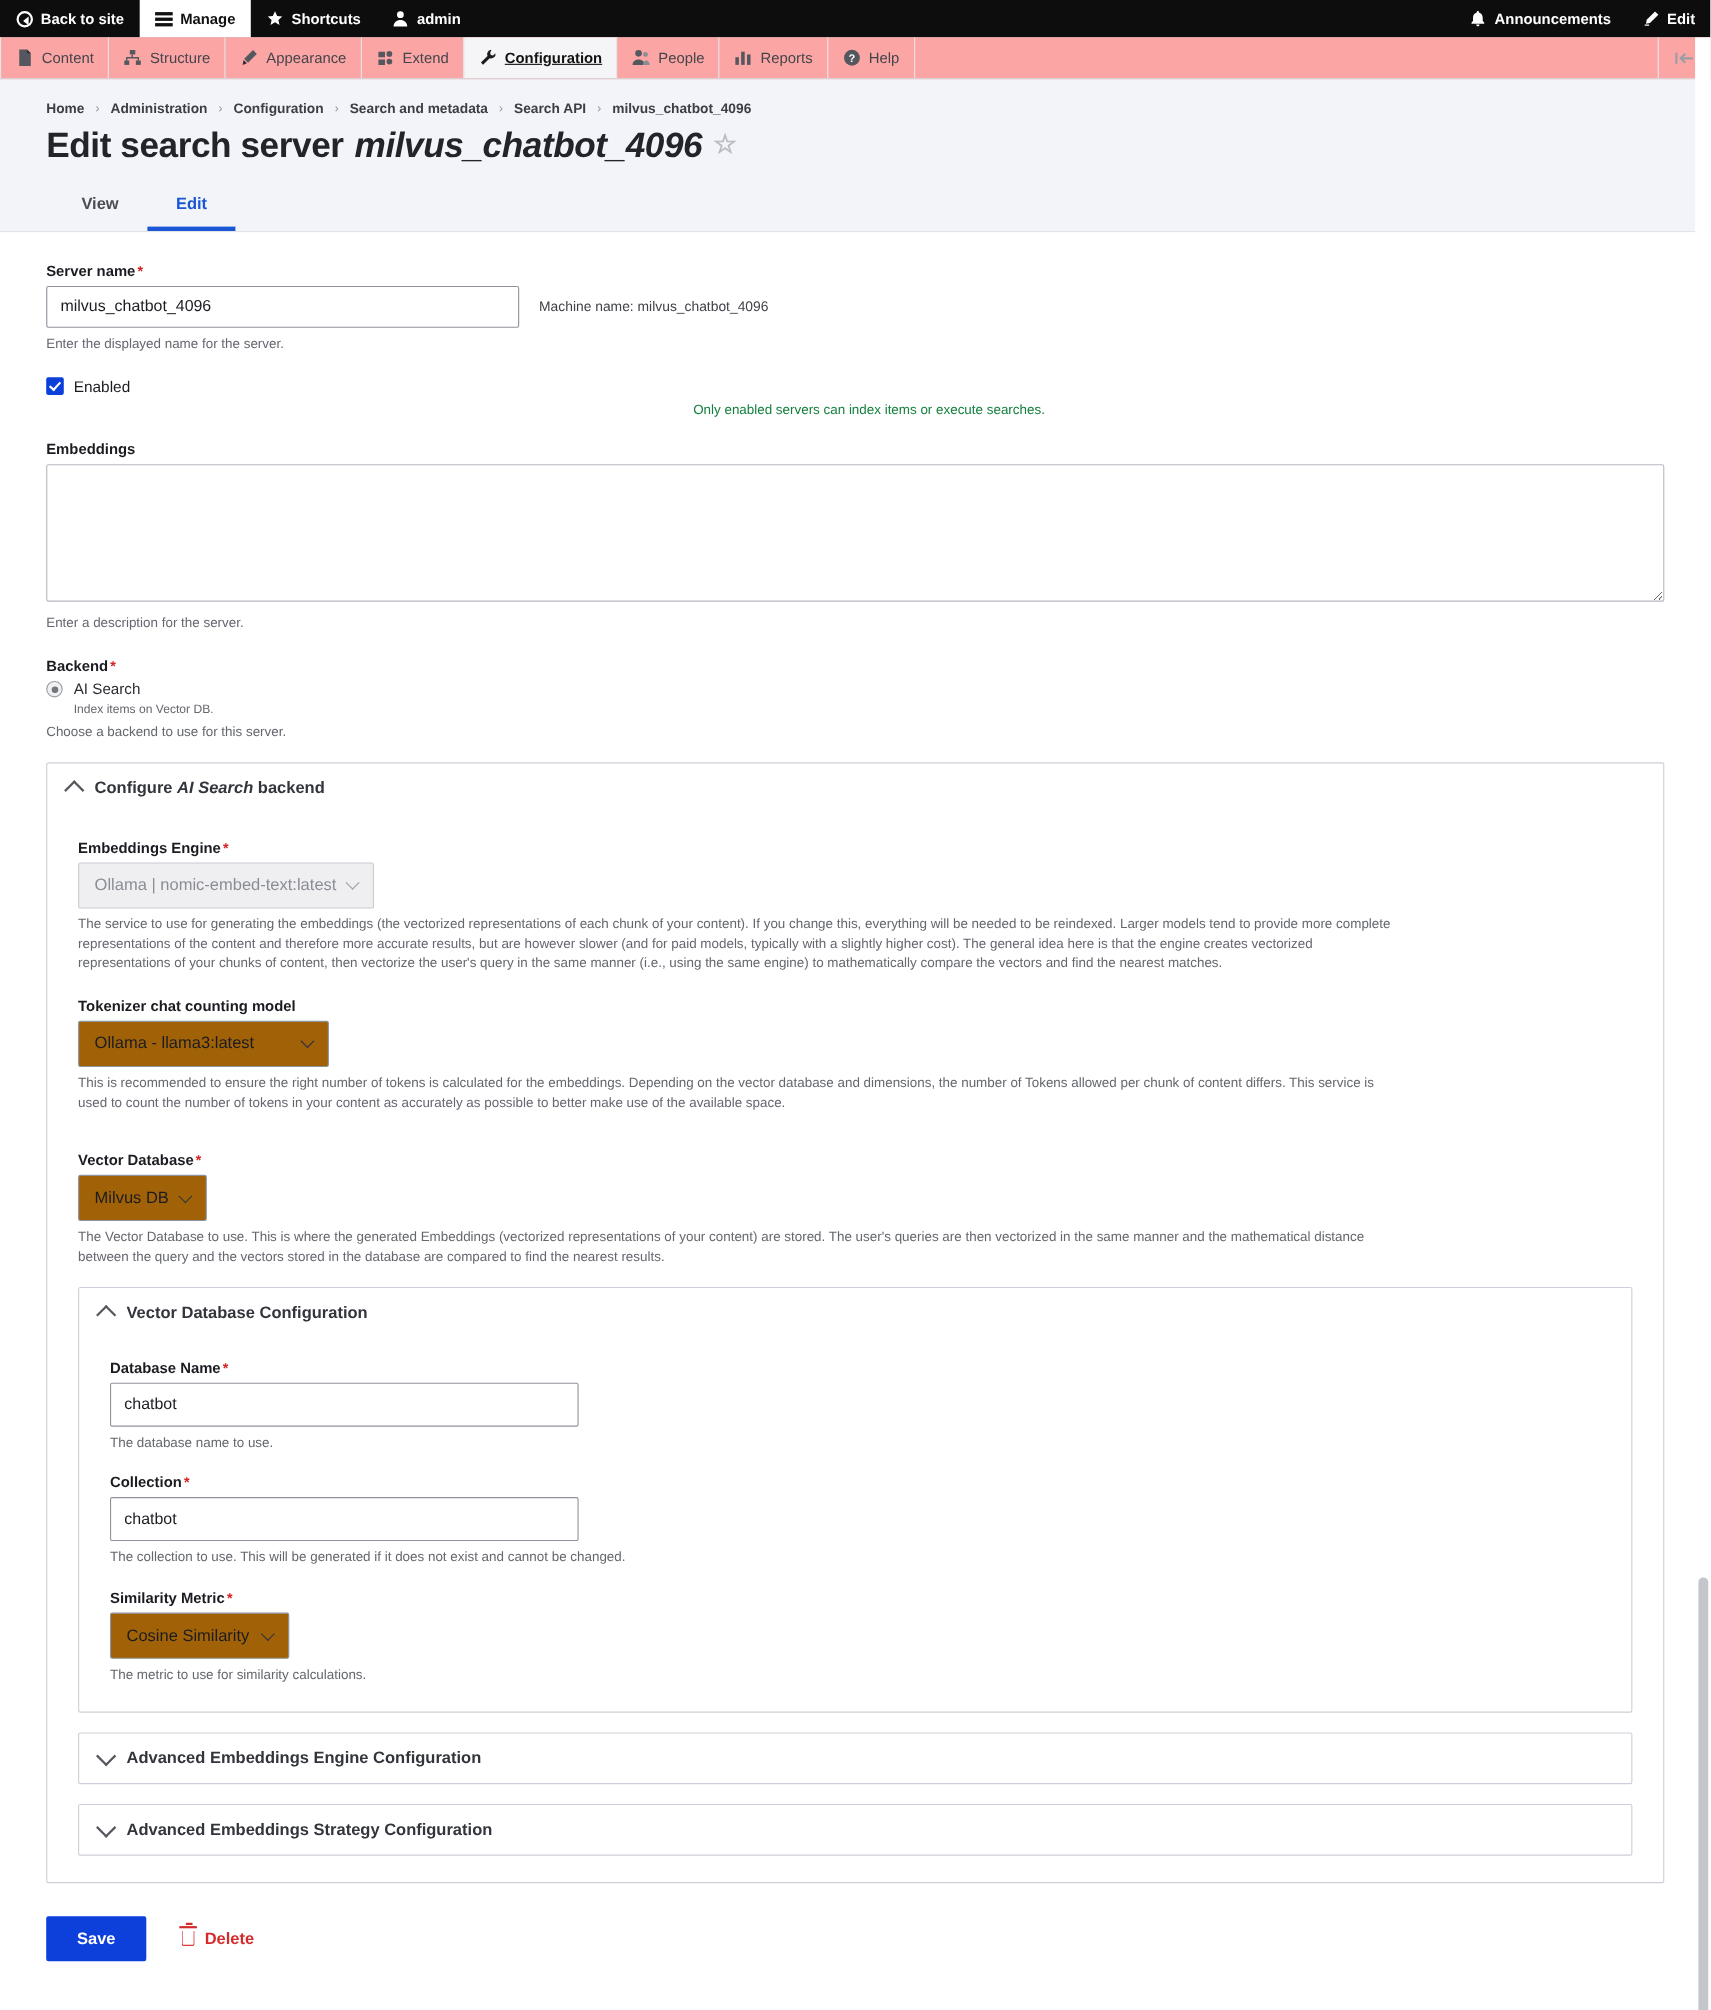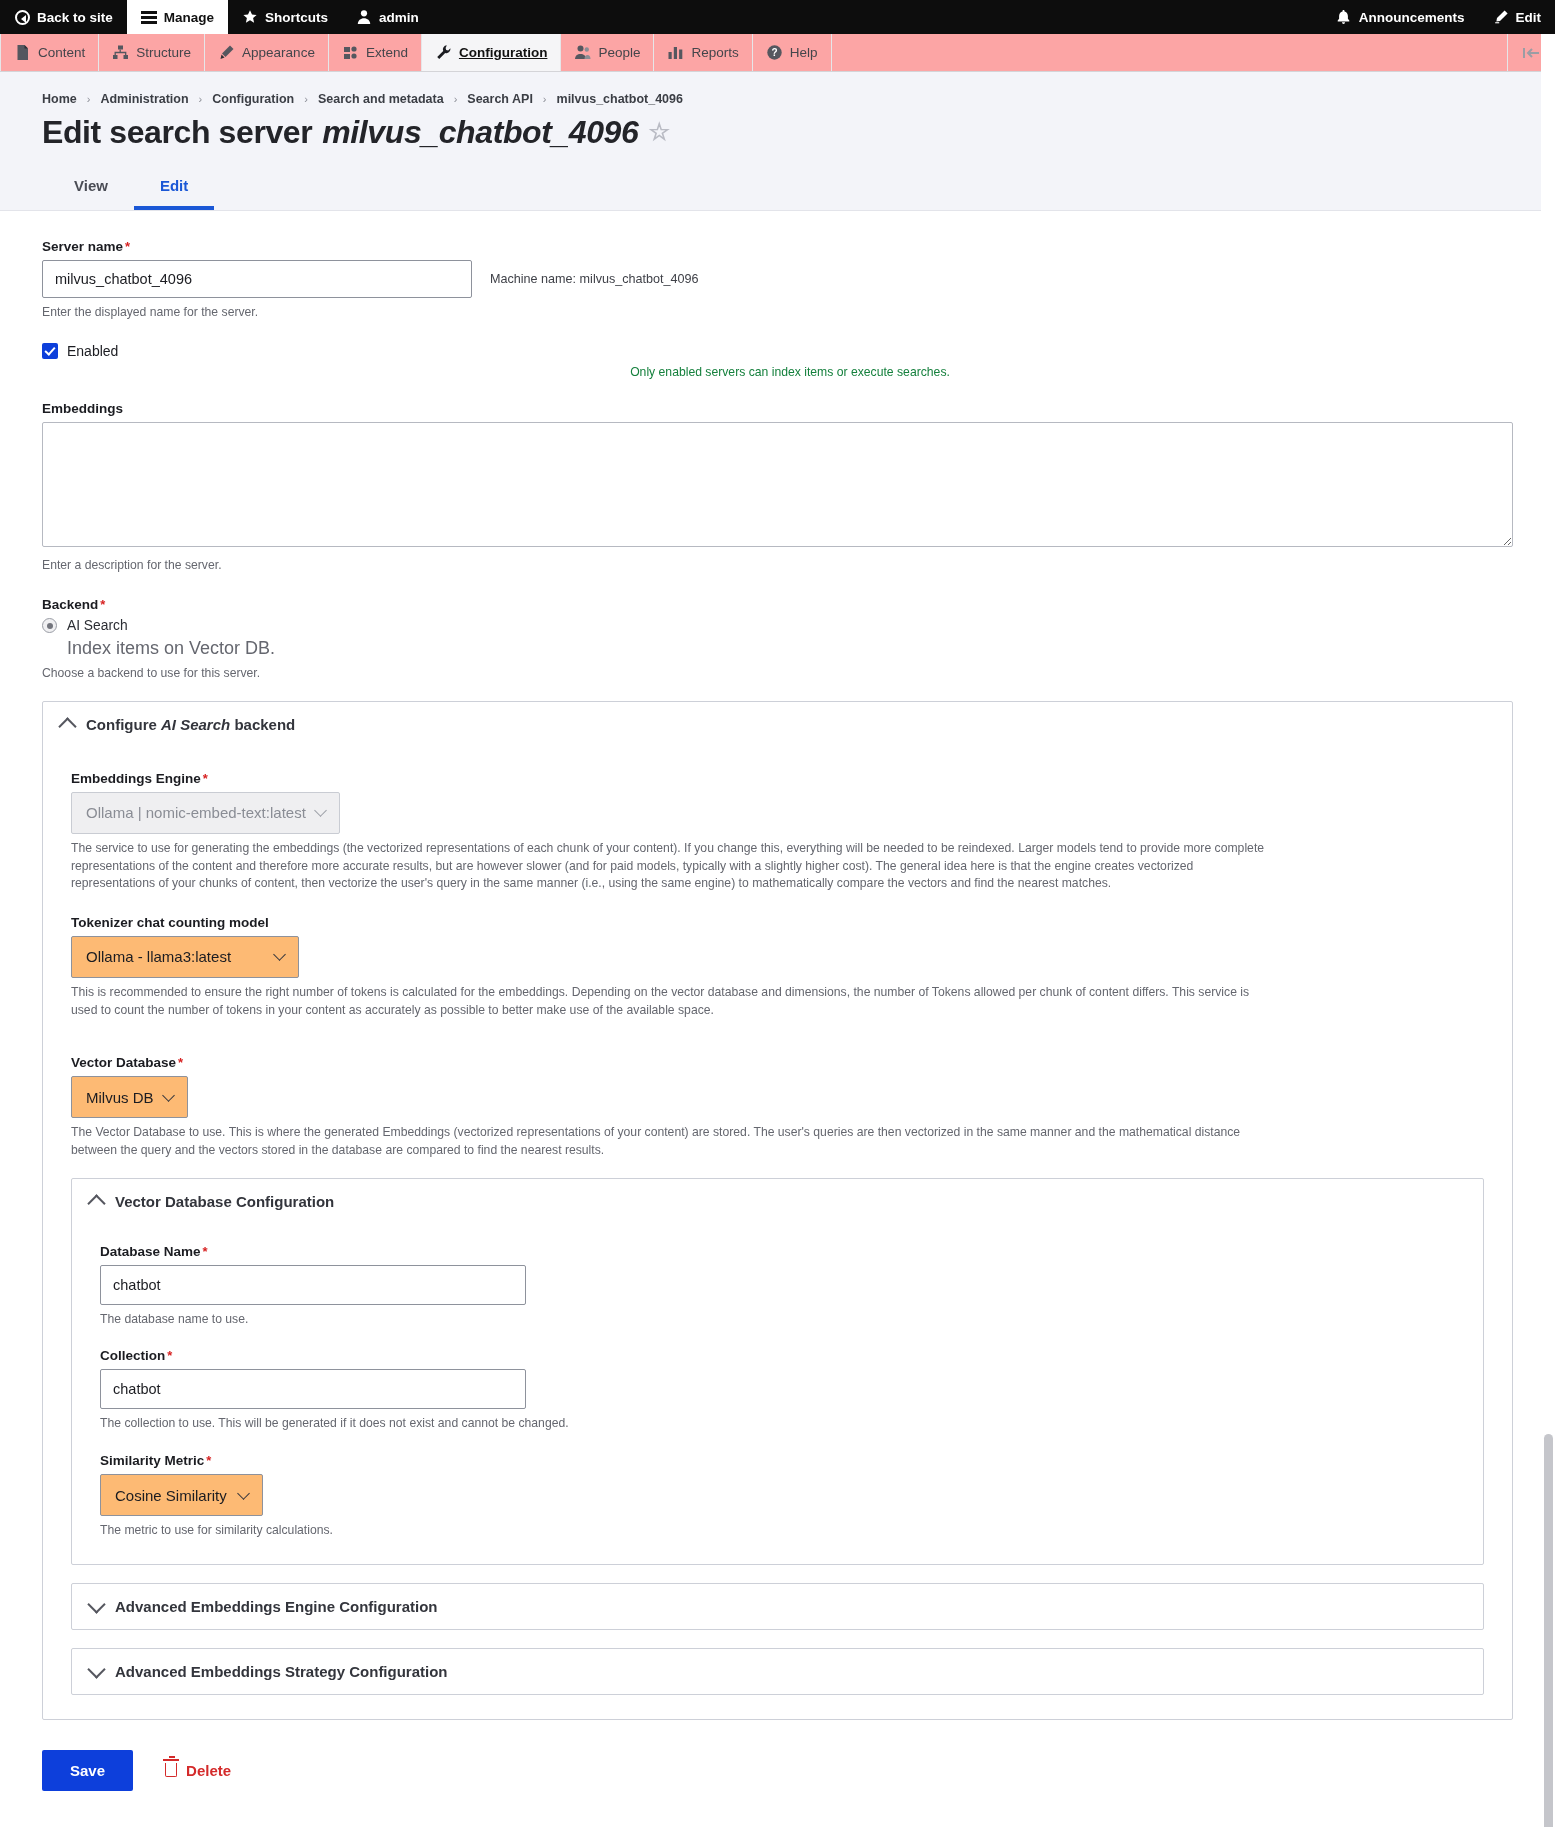--- a/index.html
+++ b/index.html
@@ -200,21 +200,21 @@
     background: #f0f0f2;
     position: relative; flex: 0 0 auto;
     cursor: pointer;
   }
   .radio::after {
     content: ""; position: absolute;
     left: 3.5px; top: 3.5px; width: 6px; height: 6px;
     border-radius: 50%; background: #73757d;
   }
   .radio-label { font-size: 13.8px; color: #2b2d33; }
-  .radio-desc { font-size: 18px; color: #65676f; margin: 5px 0 0 25px; }
+  .radio-desc { font-size: 11px; color: #65676f; margin: 5px 0 0 25px; }
 
   
   details.card {
     border: 1px solid #cdd0d8;
     border-radius: 2px;
     background: #fff;
     margin-top: 18px;
   }
   details.card > summary {
     list-style: none;
@@ -240,21 +240,21 @@
   .inner-card { margin: 18px 0 0 0; }
 
   
   .sel {
     position: relative;
     display: inline-flex;
     align-items: center;
     height: 42px;
     border: 1px solid #8e929c;
     border-radius: 2px;
-    background: #fdba74;
+    background: #a16207;
     padding: 0 14px;
     font-size: 15px;
     color: #1b1c21;
     cursor: pointer;
     gap: 10px;
     white-space: nowrap;
   }
   .sel .selchev {
     width: 9px; height: 9px;
     border: solid #33353c; border-width: 0 1.6px 1.6px 0;

